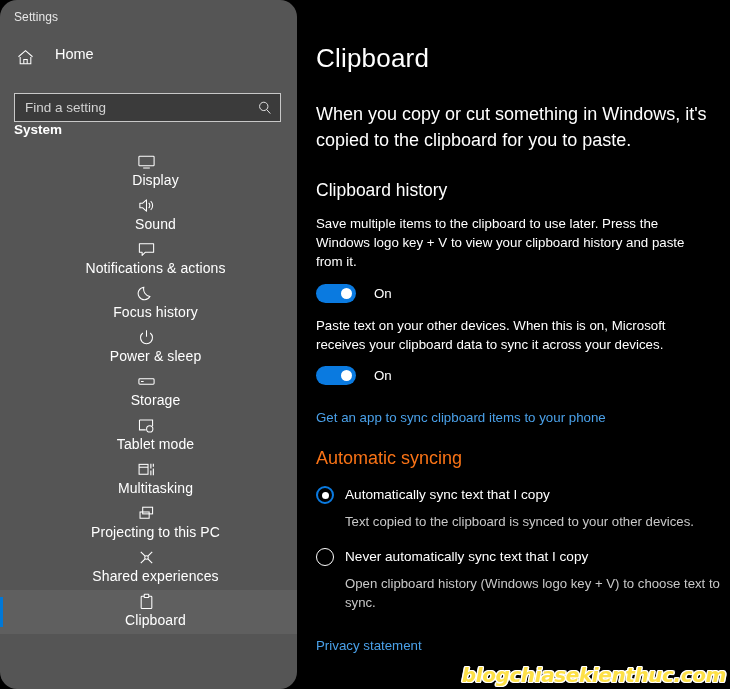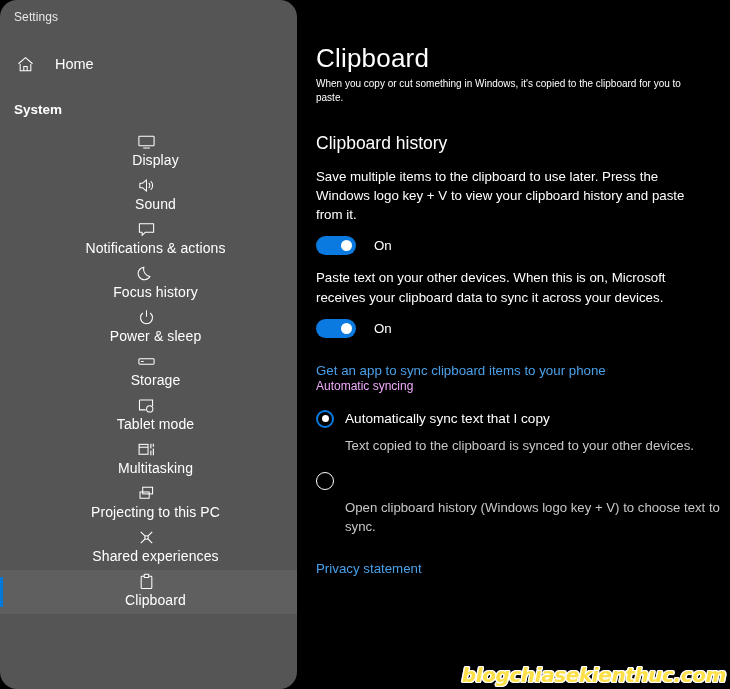--- a/index.html
+++ b/index.html
@@ -29,21 +29,21 @@
   }
   .app-title {
     color: #e8e8e8;
     font-size: 12px;
     padding: 10px 0 0 14px;
     letter-spacing: .1px;
     user-select: none;
   }
   .home-row {
     display: flex;
-    align-items: center;
+    align-items: flex-start;
     height: 36px;
     margin-top: 22px;
     padding-left: 14px;
     color: #ffffff;
     cursor: default;
   }
   .home-row .ico {
     width: 22px; height: 22px;
     display: flex; align-items: center; justify-content: center;
     margin-right: 19px;
@@ -74,21 +74,20 @@
     width: 26px; height: 27px;
     display: flex; align-items: center; justify-content: center;
     margin-right: 2px;
   }
 
   .group-title {
     color: #ffffff;
     font-size: 13.5px;
     font-weight: bold;
     padding: 0 0 0 14px;
-    margin-top: 20px;
     user-select: none;
   }
 
   .nav-list { margin-top: 13px; }
   .nav-item {
     position: relative;
     display: flex;
     align-items: center;
     height: 44px;
     padding-left: 14px;
@@ -123,23 +122,23 @@
   }
   .page-title {
     color: #ffffff;
     font-size: 26px;
     font-weight: normal;
     letter-spacing: .2px;
     line-height: 1.1;
   }
   .page-desc {
     color: #ffffff;
-    font-size: 10px;
+    font-size: 18px;
     line-height: 1.45;
-    margin-top: 4px;
+    margin-top: 28px;
     max-width: 392px;
   }
   .section-head {
     color: #ffffff;
     font-size: 17.5px;
     font-weight: normal;
     margin-top: 27px;
   }
   .section-desc {
     color: #ffffff;
@@ -176,22 +175,23 @@
   .link {
     color: #4aa0e8;
     font-size: 13.3px;
     text-decoration: none;
     display: inline-block;
     cursor: pointer;
     text-align: right;
   }
   .link.sync-link { margin-top: 25px; }
   .sub-head {
-    color: #f0abfc;
-    font-size: 12px;
+    color: #f97316;
+    font-size: 18px;
+    margin-top: 22px;
   }
   .radio-row {
     display: flex;
     align-items: center;
     margin-top: 16px;
   }
   .radio {
     width: 18px; height: 18px;
     border-radius: 50%;
     flex: 0 0 18px;
@@ -263,20 +263,29 @@
       <span class="ico">
         <svg width="19" height="19" viewBox="0 0 20 20">
           <path d="M2.6 9.2 L10 2.8 L17.4 9.2" fill="none" stroke="#fff" stroke-width="1.1"></path>
           <path d="M4.4 9.4 V16.6 H15.6 V9.4" fill="none" stroke="#fff" stroke-width="1.1"></path>
           <path d="M8.2 16.6 V12.2 H11.8 V16.6" fill="none" stroke="#fff" stroke-width="1.1"></path>
         </svg>
       </span>
       <span class="lbl">Home</span>
     </div>
 
+    <div class="search-wrap">
+      <input type="text" placeholder="Find a setting" style="">
+      <span class="mag">
+        <svg width="16" height="16" viewBox="0 0 18 18">
+          <circle cx="7.6" cy="7.2" r="4.7" fill="none" stroke="#e4e4e4" stroke-width="1.1"></circle>
+          <line x1="10.9" y1="10.8" x2="15" y2="15.3" stroke="#e4e4e4" stroke-width="1.1"></line>
+        </svg>
+      </span>
+    </div>
 
     <div class="group-title">System</div>
 
     <nav class="nav-list">
 
       <div class="nav-item">
         <span class="ico">
           <svg width="19" height="19" viewBox="0 0 20 20">
             <rect x="2" y="4.5" width="16" height="10" rx="0.8" fill="none" stroke="#fff" stroke-width="1.1"></rect>
             <line x1="6.5" y1="16.8" x2="13.5" y2="16.8" stroke="#fff" stroke-width="1.1"></line>
@@ -422,20 +431,21 @@
     <div class="sub-head">Automatic syncing</div>
 
     <div class="radio-row">
       <span class="radio on"></span>
       <span class="radio-label">Automatically sync text that I copy</span>
     </div>
     <div class="radio-desc">Text copied to the clipboard is synced to your other devices.</div>
 
     <div class="radio-row">
       <span class="radio"></span>
+      <span class="radio-label">Never automatically sync text that I copy</span>
     </div>
     <div class="radio-desc">Open clipboard history (Windows logo key + V) to choose text to sync.</div>
 
     <a class="link privacy">Privacy statement</a>
 
   </main>
 
   <div id="watermark">blogchiasekienthuc.com</div>
 
 </div>

